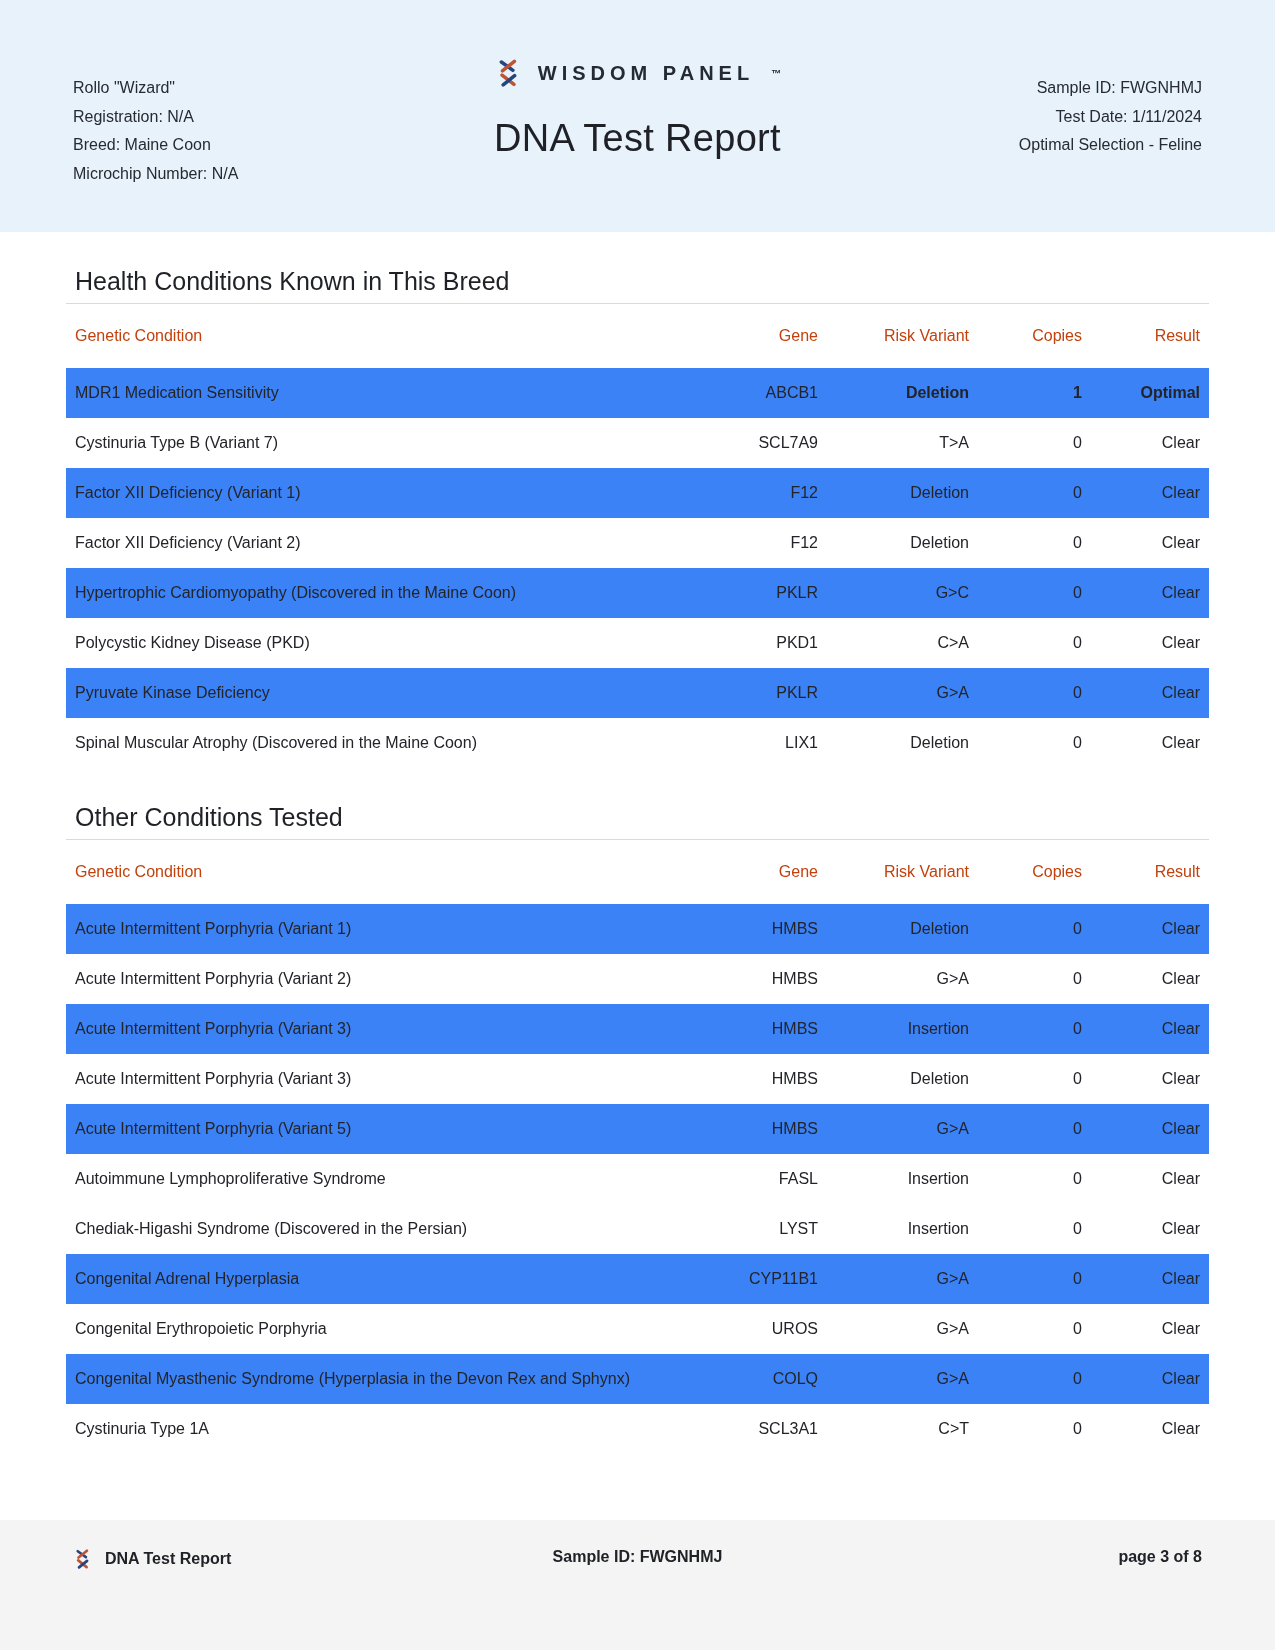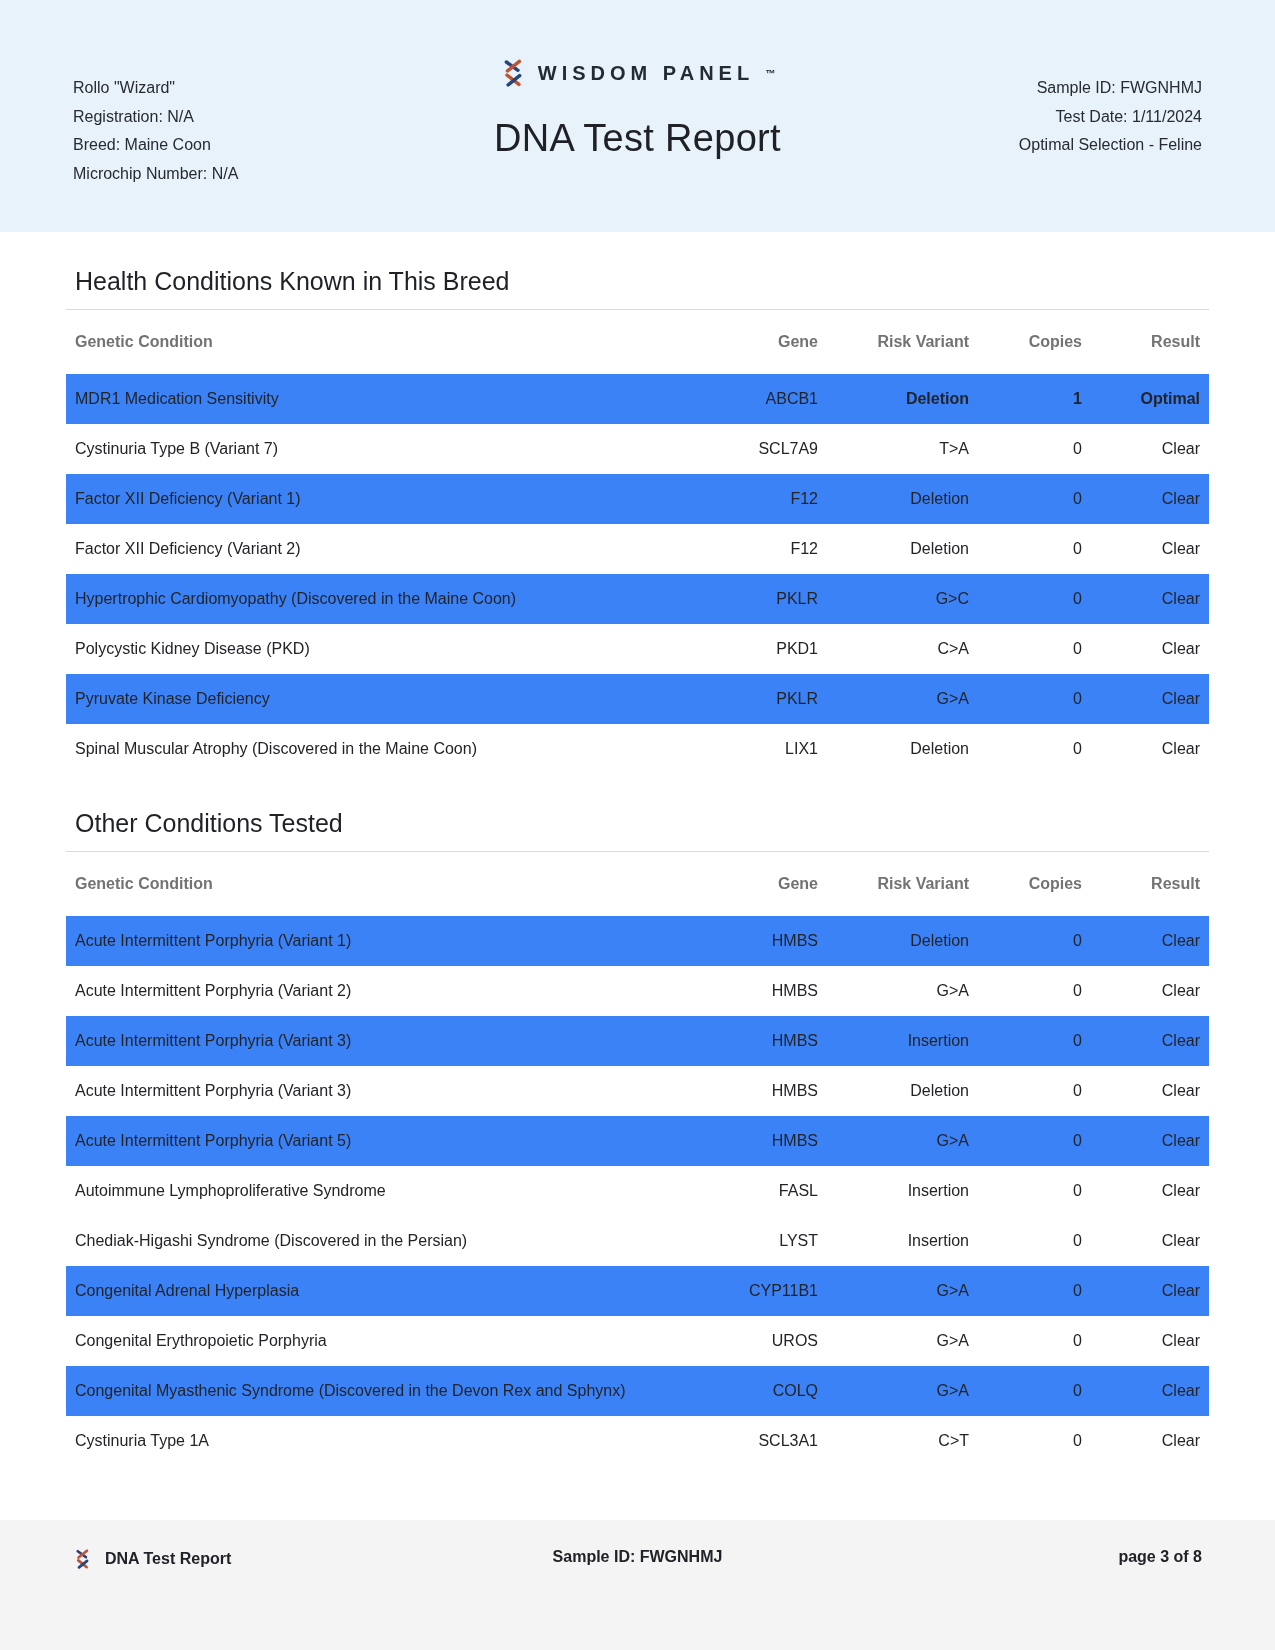--- a/index.html
+++ b/index.html
@@ -15,45 +15,45 @@
     display:flex; justify-content:space-between;
   }
   .pet-info, .sample-info {
     padding-top:74px; font-size:16px; line-height:28.5px; color:#272a30;
   }
   .sample-info { text-align:right; }
   .brand-block {
     position:absolute; left:50%; top:58px; transform:translateX(-50%);
     text-align:center; white-space:nowrap;
   }
-  .brand-row { display:flex; align-items:center; justify-content:center; gap:11px; }
+  .brand-row { display:flex; align-items:center; justify-content:space-between; gap:11px; }
   .brand-name {
     font-size:20px; font-weight:700; letter-spacing:5px; color:#242a34;
   }
   .brand-tm { font-size:10px; vertical-align:12px; color:#242a34; font-weight:700; }
   .report-title {
     margin:30px 0 0; font-size:38px; line-height:40px; font-weight:400;
     letter-spacing:0.3px; color:#1f2126;
   }
 
   
   main { margin:0 66px; }
   .section-heading {
-    margin:0; padding:34px 9px 13px; font-size:25px; line-height:30px;
+    margin:0; padding:34px 9px 7px; font-size:25px; line-height:30px;
     font-weight:400; color:#1f2126; border-bottom:1px solid #d9dadc;
   }
   table { width:100%; border-collapse:collapse; table-layout:fixed; }
   col.c-cond    { width:652px; }
   col.c-gene    { width:100px; }
   col.c-variant { width:151px; }
   col.c-copies  { width:113px; }
   col.c-result  { width:127px; }
   thead th {
-    height:64px; vertical-align:middle; font-size:16px; font-weight:700;
-    text-align:right; padding:0; color:#737373;
+    height:64px; vertical-align:middle; font-size:16px; font-weight:400;
+    text-align:right; padding:0; color:#c2410c;
   }
   tbody td {
     height:50px; vertical-align:middle; font-size:16px; font-weight:400;
     text-align:right; padding:0; color:#232429;
   }
   th:first-child, td:first-child { text-align:left; padding-left:9px; }
   th:last-child,  td:last-child  { padding-right:9px; }
   tbody tr.stripe { background:#3b82f6; }
   tbody tr.notable td:nth-child(3),
   tbody tr.notable td:nth-child(4),
@@ -281,21 +281,21 @@
 
         <tr>
           <td>Congenital Erythropoietic Porphyria</td>
           <td>UROS</td>
           <td>G&gt;A</td>
           <td>0</td>
           <td>Clear</td>
         </tr>
 
         <tr class="stripe">
-          <td>Congenital Myasthenic Syndrome (Discovered in the Devon Rex and Sphynx)</td>
+          <td>Congenital Myasthenic Syndrome (Hyperplasia in the Devon Rex and Sphynx)</td>
           <td>COLQ</td>
           <td>G&gt;A</td>
           <td>0</td>
           <td>Clear</td>
         </tr>
 
         <tr>
           <td>Cystinuria Type 1A</td>
           <td>SCL3A1</td>
           <td>C&gt;T</td>

